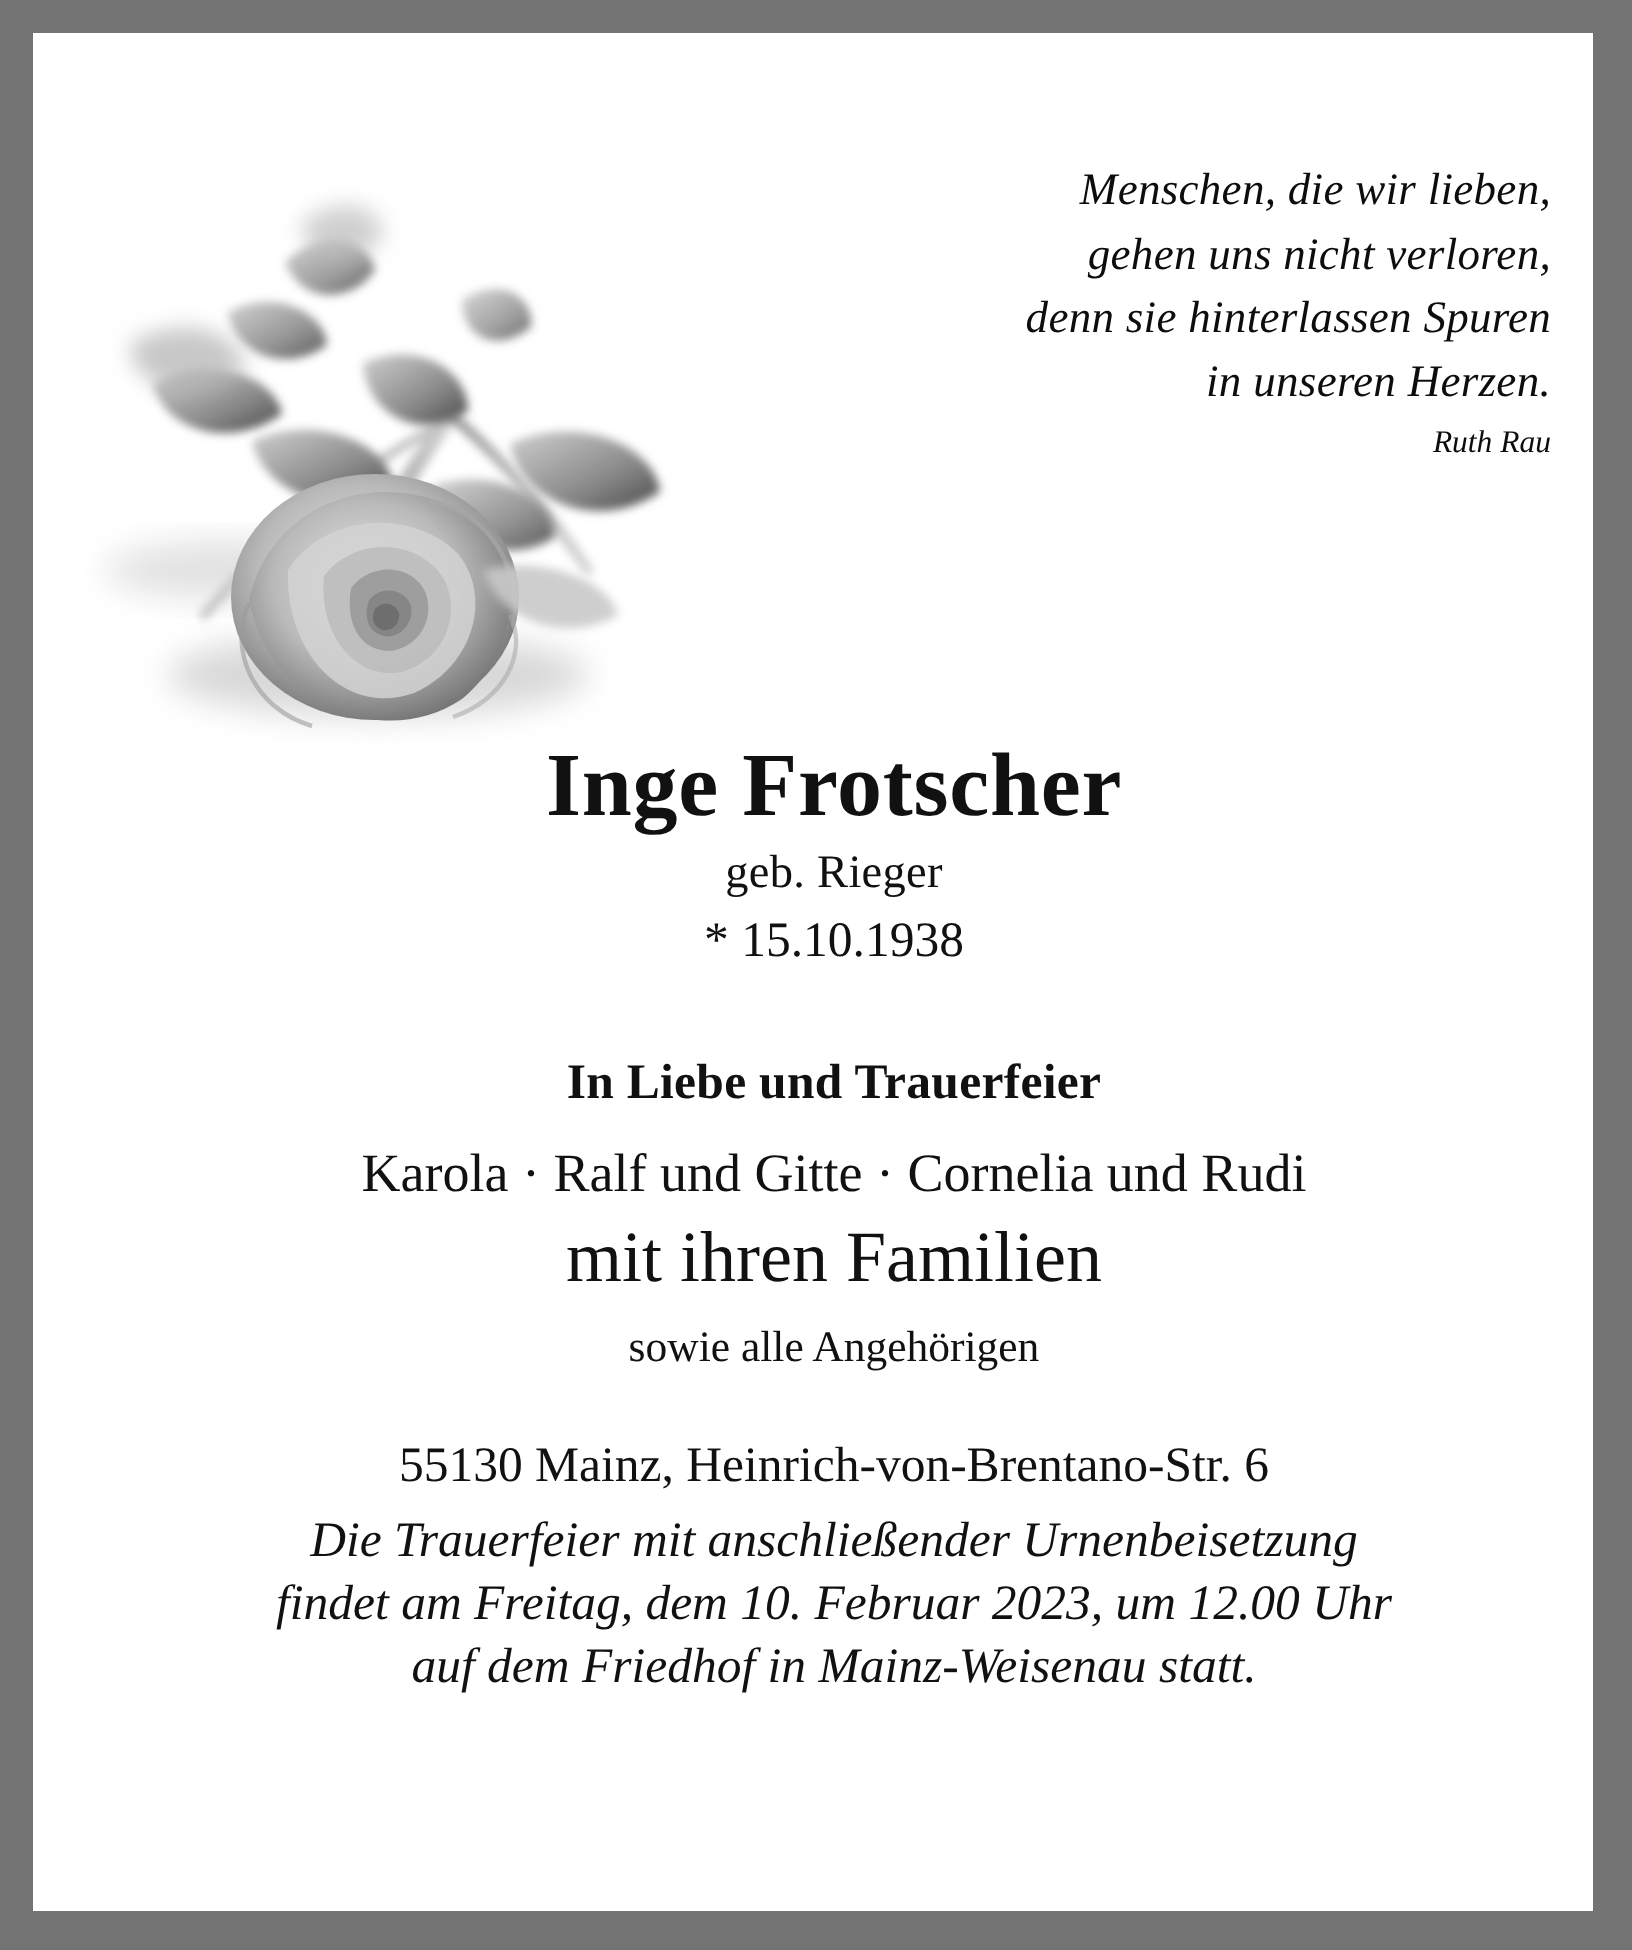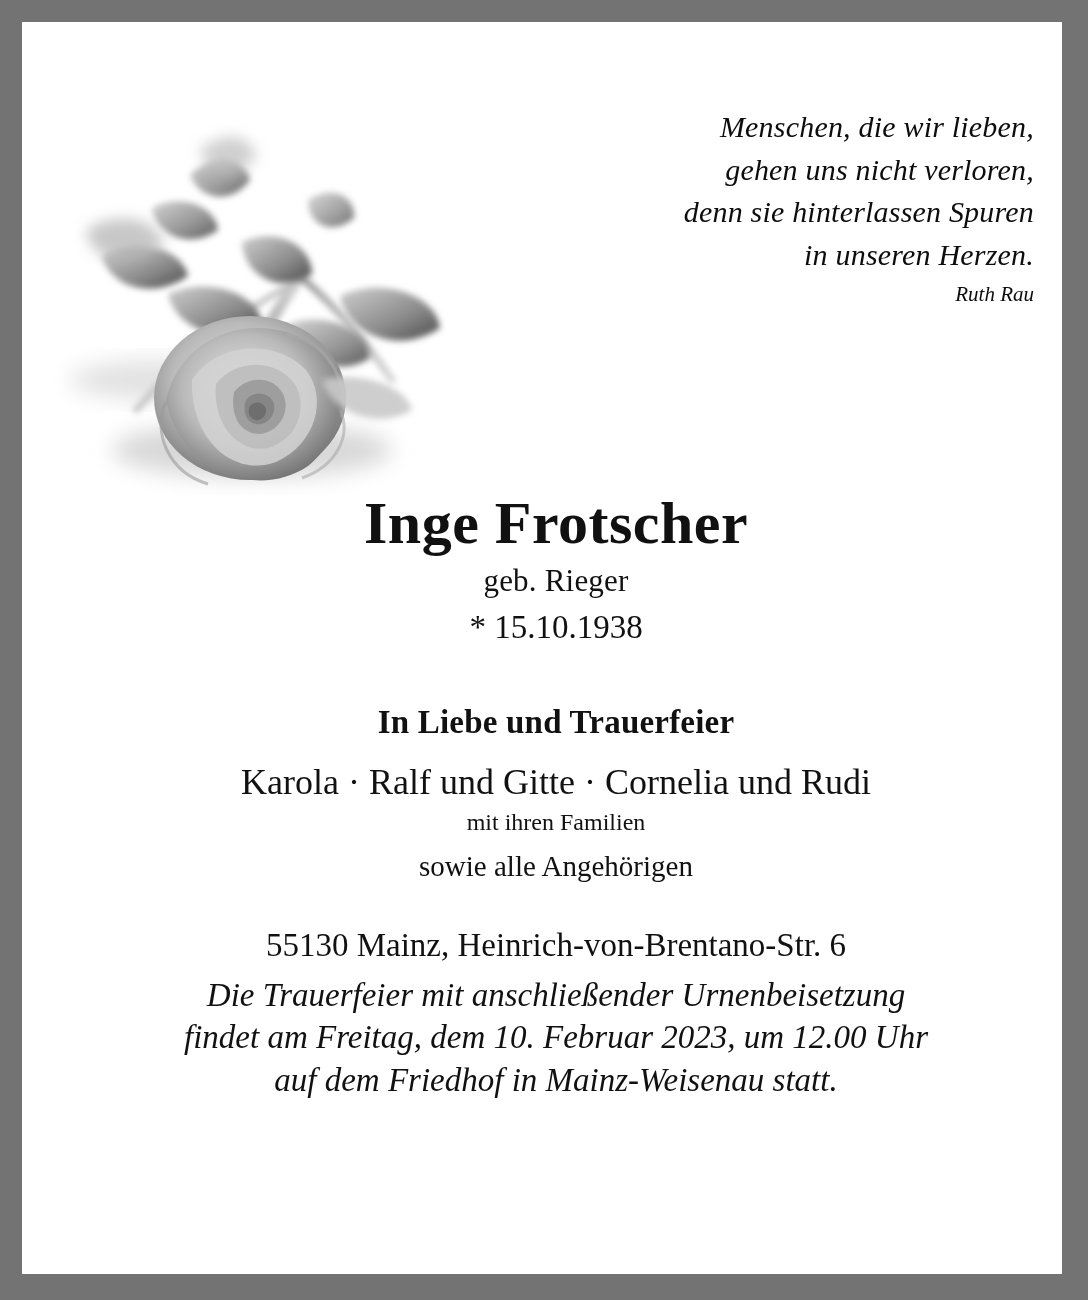--- a/index.html
+++ b/index.html
@@ -99,21 +99,21 @@
     font-size: 33px;
     font-weight: bold;
     letter-spacing: 0.2px;
   }
   .family-line {
     margin-top: 18px;
     font-size: 36px;
     line-height: 1.32;
   }
   .family-line-2 {
-    font-size: 24px;
+    font-size: 48px;
     line-height: 1.32;
   }
   .relatives-line {
     margin-top: 12px;
     font-size: 29px;
   }
 
   .address-line {
     margin-top: 44px;
     font-size: 33px;

